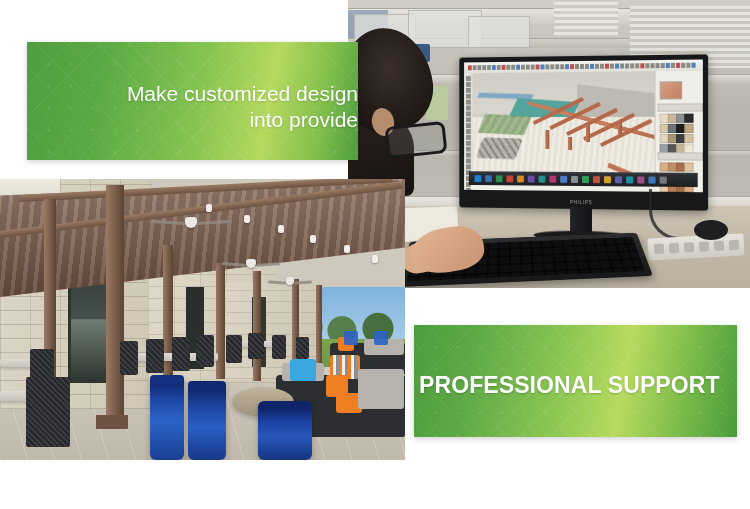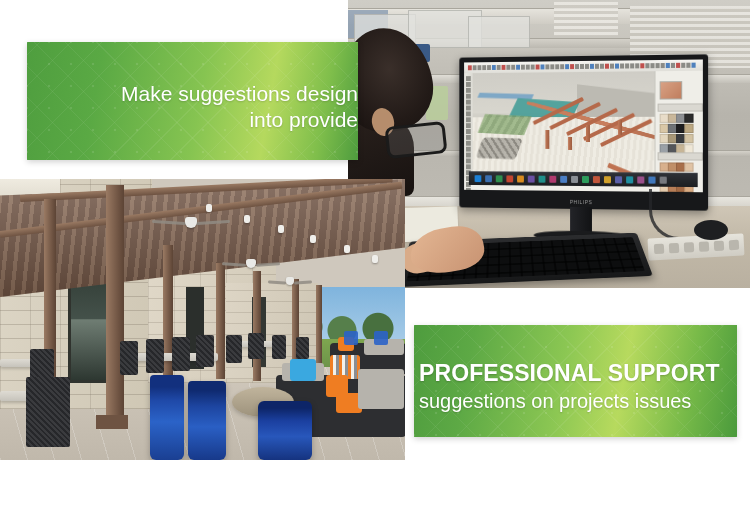--- a/index.html
+++ b/index.html
@@ -560,28 +560,27 @@
     <div class="vase v1" style="left:150px;top:196px;width:34px;height:85px;"></div>
     <div class="vase v2" style="left:188px;top:202px;width:38px;height:79px;"></div>
     <div class="vase v3" style="left:258px;top:222px;width:54px;height:59px;border-radius:6px;"></div>
   </div>
 
   <div class="banner" id="banner-oem">
     <div class="bg"></div>
     <div class="lattice"></div>
     <div class="lattice-dots"></div>
     <div class="inner">
-      <div class="banner-line">Make suggestions design</div>
+      <div class="banner-line">Make customized design</div>
       <div class="banner-line">into provide</div>
     </div>
   </div>
 
   <div class="banner" id="banner-support">
     <div class="bg"></div>
     <div class="lattice"></div>
     <div class="lattice-dots"></div>
     <div class="inner">
       <div class="banner-title">PROFESSIONAL SUPPORT</div>
-      <div class="banner-line">suggestions on projects issues</div>
     </div>
   </div>
 
 </div>
 
 </body></html>

